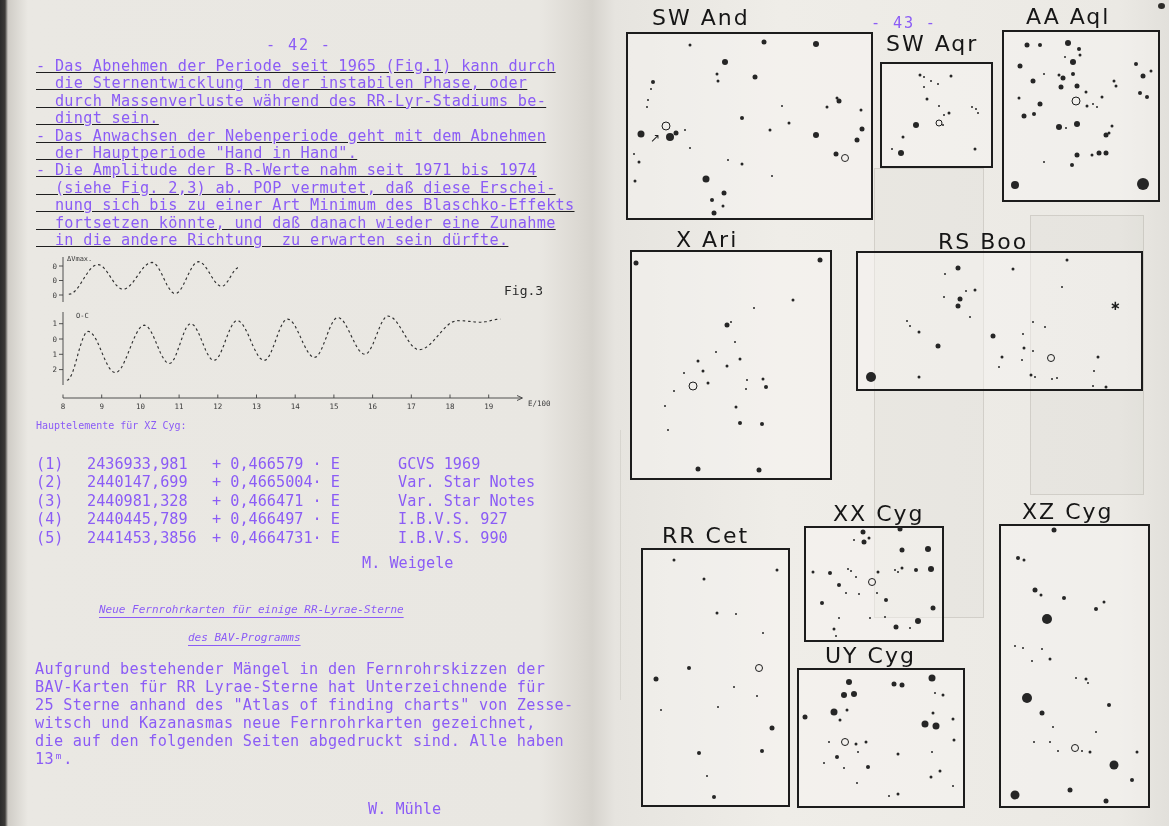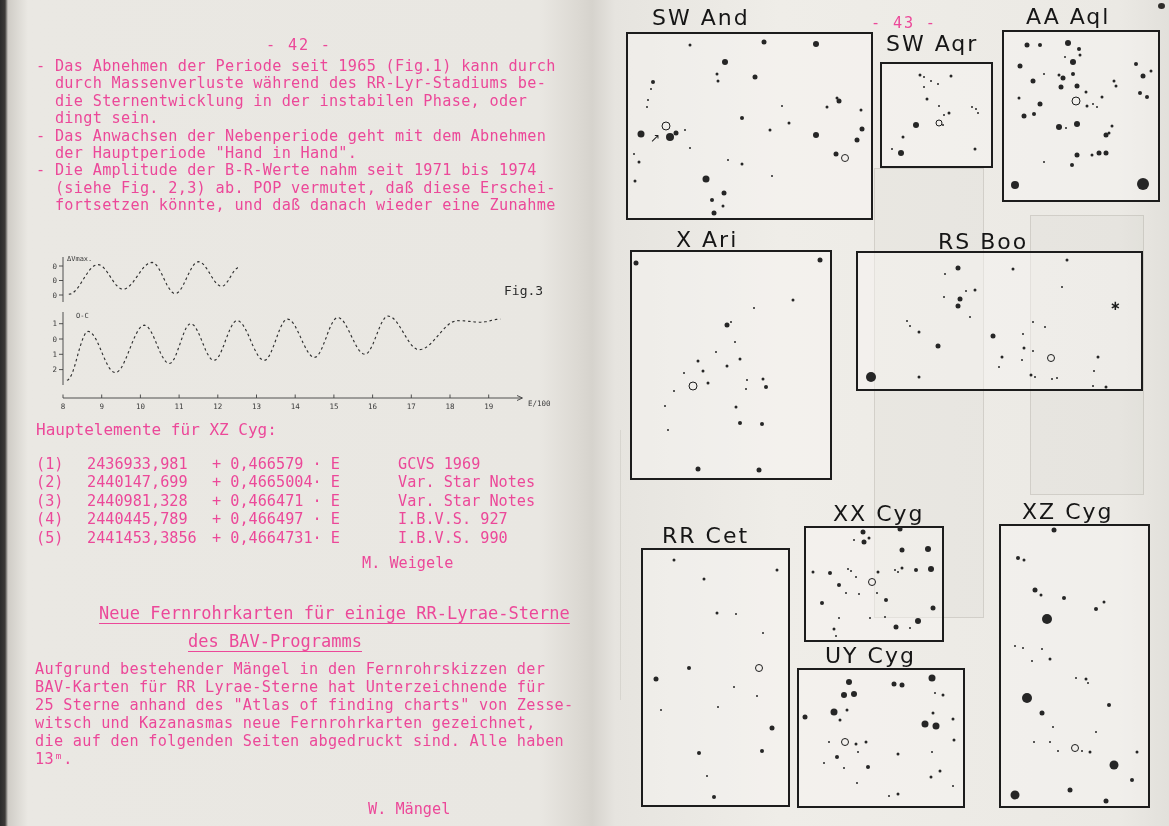--- a/index.html
+++ b/index.html
@@ -3,32 +3,32 @@
 <meta charset="utf-8">
 <style>
   html,body{margin:0;padding:0;}
   body{
     width:1169px;height:826px;overflow:hidden;position:relative;
     background:linear-gradient(90deg,#2b2b2b 0px,#3c3a38 5px,#cfccc6 8px,#eae8e3 28px,#e9e7e2 540px,#dcd9d3 578px,#d6d3cd 592px,#e6e4df 615px,#efede8 780px,#ebe9e4 1120px,#e2e0db 1169px);
     font-family:"DejaVu Sans Mono",monospace;color:#1f1f1f;
   }
   #root{position:absolute;inset:0;}
   .abs{position:absolute;}
-  .tw{font-family:"DejaVu Sans Mono",monospace;color:#ec4899;}
+  .tw{font-family:"DejaVu Sans Mono",monospace;color:#8b5cf6;}
   .tline{white-space:pre;font-size:15.2px;line-height:17.4px;letter-spacing:0.02em;}
   .para .tline{line-height:18px;}
   .pgnum{font-size:15.2px;letter-spacing:0.12em;}
-  .haupt{font-size:16px;white-space:pre;}
+  .haupt{font-size:10px;white-space:pre;}
   .elem-row{display:flex;white-space:pre;font-size:15.2px;line-height:18.4px;}
   .c-num{width:51px;}
   .c-epoch{width:125px;}
   .c-period{width:186px;}
   .c-src{flex:1;}
   .sig{font-size:15.2px;white-space:pre;}
-  .heading{font-size:17px;white-space:pre;text-decoration:underline;text-underline-offset:4px;}
+  .heading{font-size:11px;white-space:pre;text-decoration:underline;text-underline-offset:4px;font-style:italic;}
   .fig-caption{font-size:13px;color:#2a2a2a;}
   .chart-box{position:absolute;border:2px solid #1c1c1c;background:rgba(248,247,243,0.45);box-sizing:border-box;}
   .chart-title{position:absolute;font-family:"DejaVu Sans",sans-serif;font-size:22px;color:#161616;letter-spacing:2px;white-space:nowrap;}
   .star{position:absolute;background:#262626;border-radius:50%;transform:translate(-50%,-50%);}
   .star.o{background:transparent;border:1.5px solid #262626;}
   .star.v{background:transparent;border:1.7px solid #1c1c1c;}
   .star.a{background:transparent;border:none;border-radius:0;color:#1c1c1c;
           font:bold 13px "DejaVu Sans",sans-serif;line-height:10px;width:auto!important;height:auto!important;}
   .var-arrow{position:absolute;font-family:"DejaVu Sans",sans-serif;font-size:12px;color:#1c1c1c;transform:translate(-50%,-50%);}
   .ghost{position:absolute;border:1px solid rgba(110,106,96,0.18);background:rgba(120,115,105,0.04);}
@@ -43,30 +43,32 @@
 
 <div id="root">
 
   <div class="abs ghost" style="left:874px;top:168px;width:108px;height:448px;"></div>
   <div class="abs ghost" style="left:1030px;top:215px;width:112px;height:278px;"></div>
   <div class="abs ghost-line" style="left:620px;top:430px;width:1px;height:270px;"></div>
   <div class="corner-dot" style="left:1158px;top:3px;"></div>
 
   <div class="abs tw pgnum" style="left:266px;top:36px;">- 42 -</div>
 
-  <div class="abs" id="body-lines" style="left:36px;top:58px;">
+  <div class="abs" id="body-lines" style="left:36px;top:58px;text-decoration:underline;">
       <div class="tline tw">- Das Abnehmen der Periode seit 1965 (Fig.1) kann durch</div>
+      <div class="tline tw">  die Sternentwicklung in der instabilen Phase, oder</div>
       <div class="tline tw">  durch Massenverluste während des RR-Lyr-Stadiums be-</div>
-      <div class="tline tw">  die Sternentwicklung in der instabilen Phase, oder</div>
       <div class="tline tw">  dingt sein.</div>
       <div class="tline tw">- Das Anwachsen der Nebenperiode geht mit dem Abnehmen</div>
       <div class="tline tw">  der Hauptperiode "Hand in Hand".</div>
       <div class="tline tw">- Die Amplitude der B-R-Werte nahm seit 1971 bis 1974</div>
       <div class="tline tw">  (siehe Fig. 2,3) ab. POP vermutet, daß diese Erschei-</div>
+      <div class="tline tw">  nung sich bis zu einer Art Minimum des Blaschko-Effekts</div>
       <div class="tline tw">  fortsetzen könnte, und daß danach wieder eine Zunahme</div>
+      <div class="tline tw">  in die andere Richtung  zu erwarten sein dürfte.</div>
     </div>
 
   <div class="abs" id="fig3" style="left:52px;top:250px;width:515px;height:170px;"><svg width="515" height="170" viewBox="0 0 515 170">
         <line class="axis" x1="11" y1="7" x2="11" y2="52"></line>
         <line class="axis" x1="7" y1="16.0" x2="11" y2="16.0"></line>
         <text x="5" y="18.5" font-size="7.5" text-anchor="end">-0.40</text>
         <line class="axis" x1="7" y1="30.5" x2="11" y2="30.5"></line>
         <text x="5" y="33.0" font-size="7.5" text-anchor="end">-0.20</text>
         <line class="axis" x1="7" y1="45.0" x2="11" y2="45.0"></line>
         <text x="5" y="47.5" font-size="7.5" text-anchor="end">0.00</text>
@@ -130,21 +132,21 @@
 
   <div class="abs para" id="paragraph" style="left:35px;top:660px;">
       <div class="tline tw">Aufgrund bestehender Mängel in den Fernrohrskizzen der</div>
       <div class="tline tw">BAV-Karten für RR Lyrae-Sterne hat Unterzeichnende für</div>
       <div class="tline tw">25 Sterne anhand des "Atlas of finding charts" von Zesse-</div>
       <div class="tline tw">witsch und Kazanasmas neue Fernrohrkarten gezeichnet,</div>
       <div class="tline tw">die auf den folgenden Seiten abgedruckt sind. Alle haben</div>
       <div class="tline tw">13ᵐ.</div>
     </div>
 
-  <div class="abs tw sig" style="left:368px;top:800px;">W. Mängel</div>
+  <div class="abs tw sig" style="left:368px;top:800px;">W. Mühle</div>
 
   <div class="abs tw pgnum" style="left:871px;top:14px;">- 43 -</div>
 
   <div id="charts">
       <div class="chart-title" style="left: 652px; top: 5px;">SW And</div>
       <div class="chart-box" style="left: 626px; top: 32px; width: 247px; height: 188px;">
         <div class="star" style="left: 25.5%; top: 5.9%; width: 3px; height: 3px;"></div>
         <div class="star" style="left: 55.9%; top: 4.3%; width: 5px; height: 5px;"></div>
         <div class="star" style="left: 77.3%; top: 5.3%; width: 6px; height: 6px;"></div>
         <div class="star" style="left: 40.1%; top: 15.4%; width: 6px; height: 6px;"></div>

